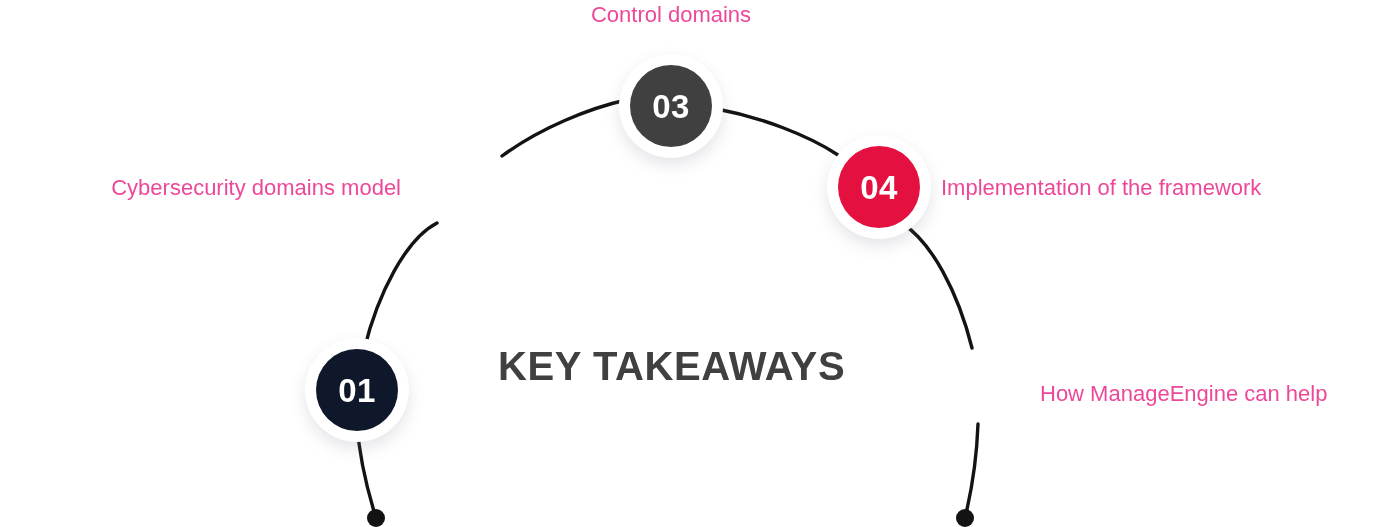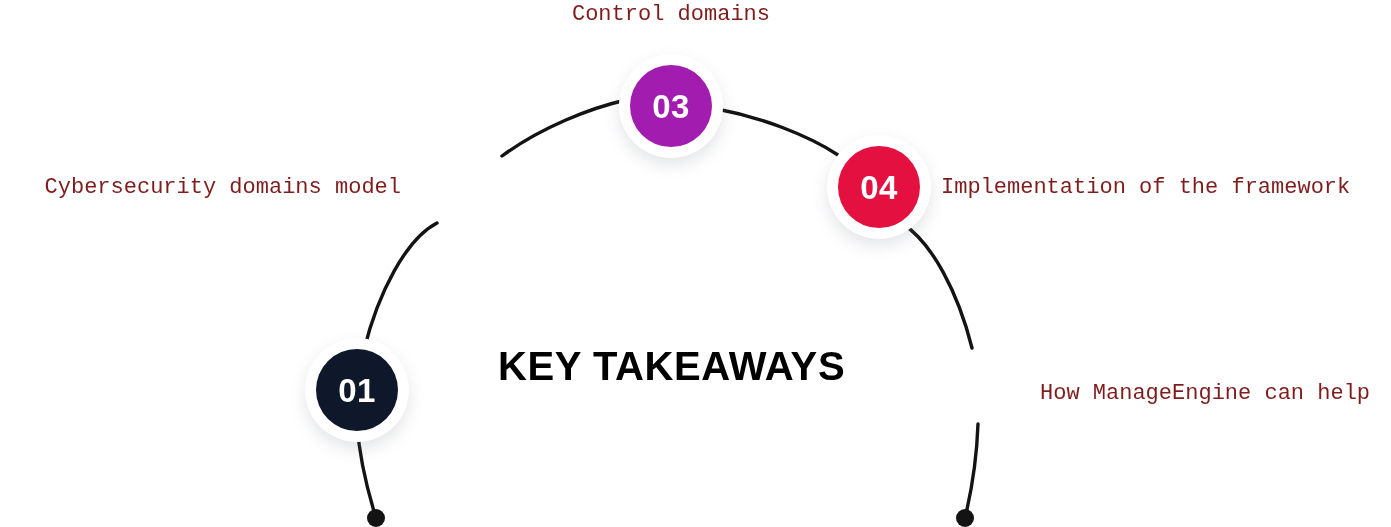--- a/index.html
+++ b/index.html
@@ -49,34 +49,34 @@
     color: #ffffff;
     font-family: "Liberation Sans", sans-serif;
     font-weight: bold;
     font-size: 33px;
     letter-spacing: 0.5px;
     line-height: 1;
     user-select: none;
   }
   .label {
     position: absolute;
-    font-family: Liberation Mono, monospace;
+    font-family: Liberation Sans, sans-serif;
     font-size: 22px;
-    color: #7f1d1d;
+    color: #ec4899;
     line-height: 1.32;
     white-space: pre-line;
     z-index: 2;
   }
   #center-title {
     position: absolute;
     font-family: "Liberation Sans", sans-serif;
     font-weight: bold;
     font-size: 40px;
     letter-spacing: 0.6px;
-    color: #000000;
+    color: #404040;
     z-index: 2;
     white-space: nowrap;
   }
 </style>
 </head>
 <body>
 
 <div id="stage">
 
   <svg id="arc-svg" viewBox="0 0 1391 527" xmlns="http://www.w3.org/2000/svg">
@@ -94,21 +94,21 @@
 
   <div class="node" style="left: 305px; top: 338px;">
     <div class="disc" style="background: #0f172a;">
       <span class="num">01</span>
     </div>
   </div>
 
   <div class="label" style="right: 990px; text-align: right; top: 173px;">Cybersecurity domains model</div>
 
   <div class="node" style="left: 619px; top: 54px;">
-    <div class="disc" style="background: #a21caf;">
+    <div class="disc" style="background: #404040;">
       <span class="num">03</span>
     </div>
   </div>
   <div class="label" style="left: 0px; width: 1342px; text-align: center; top: 0px;">Control domains</div>
 
   <div class="node" style="left: 827px; top: 135px;">
     <div class="disc" style="background: rgb(228, 16, 63);">
       <span class="num">04</span>
     </div>
   </div>

